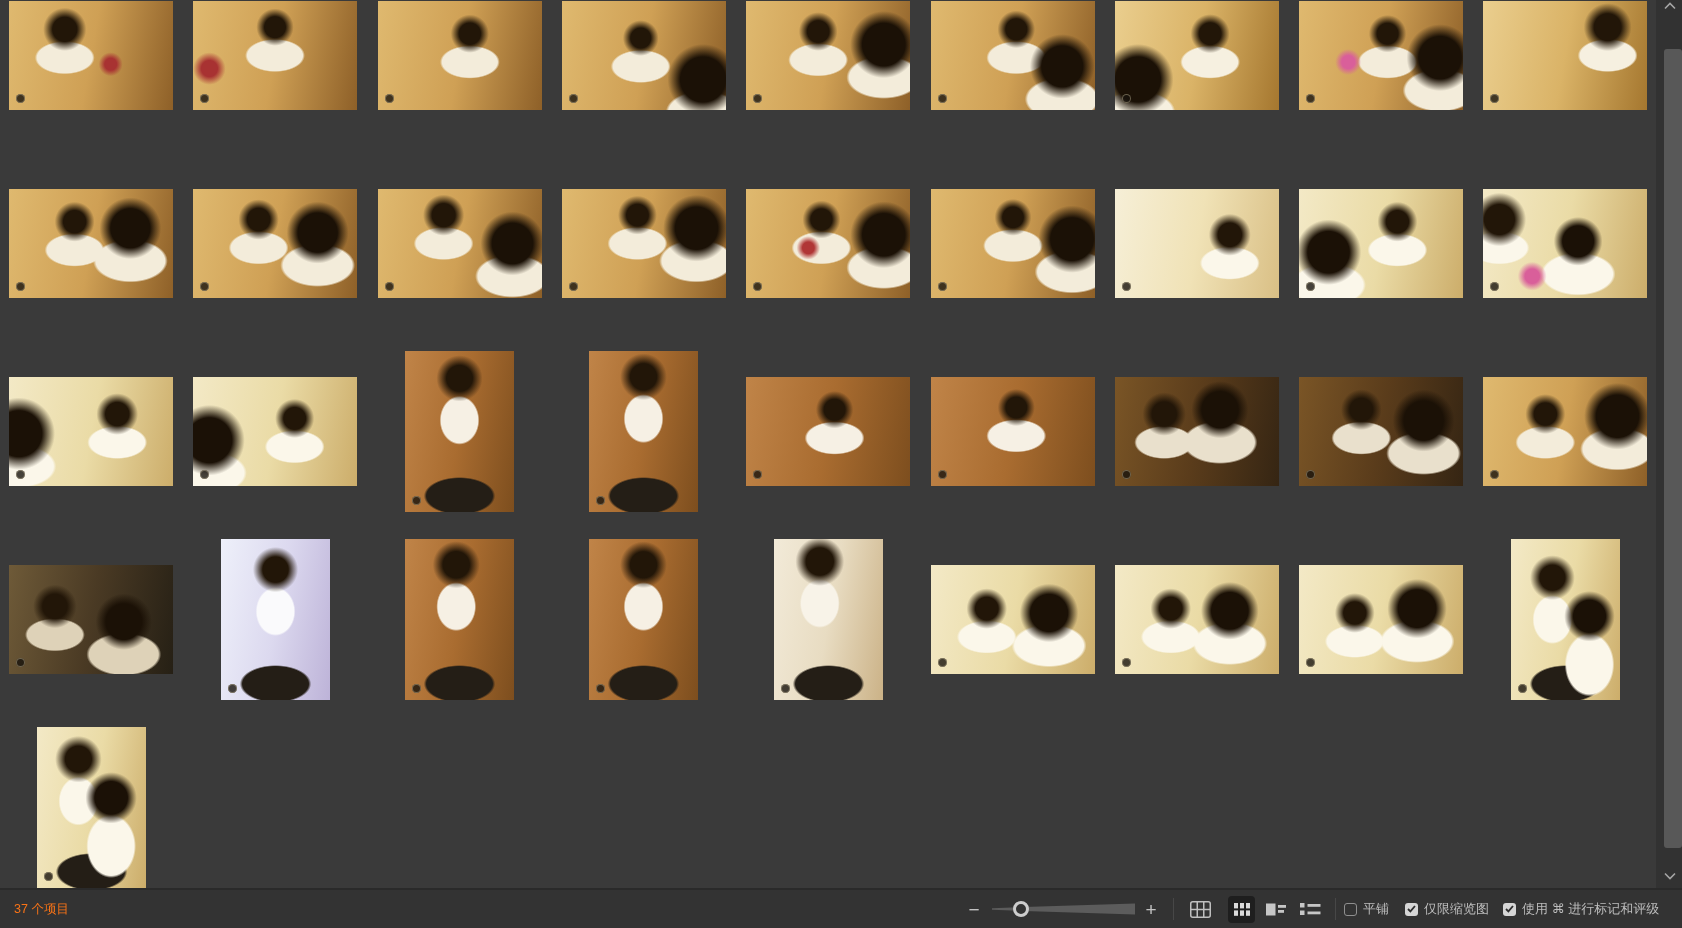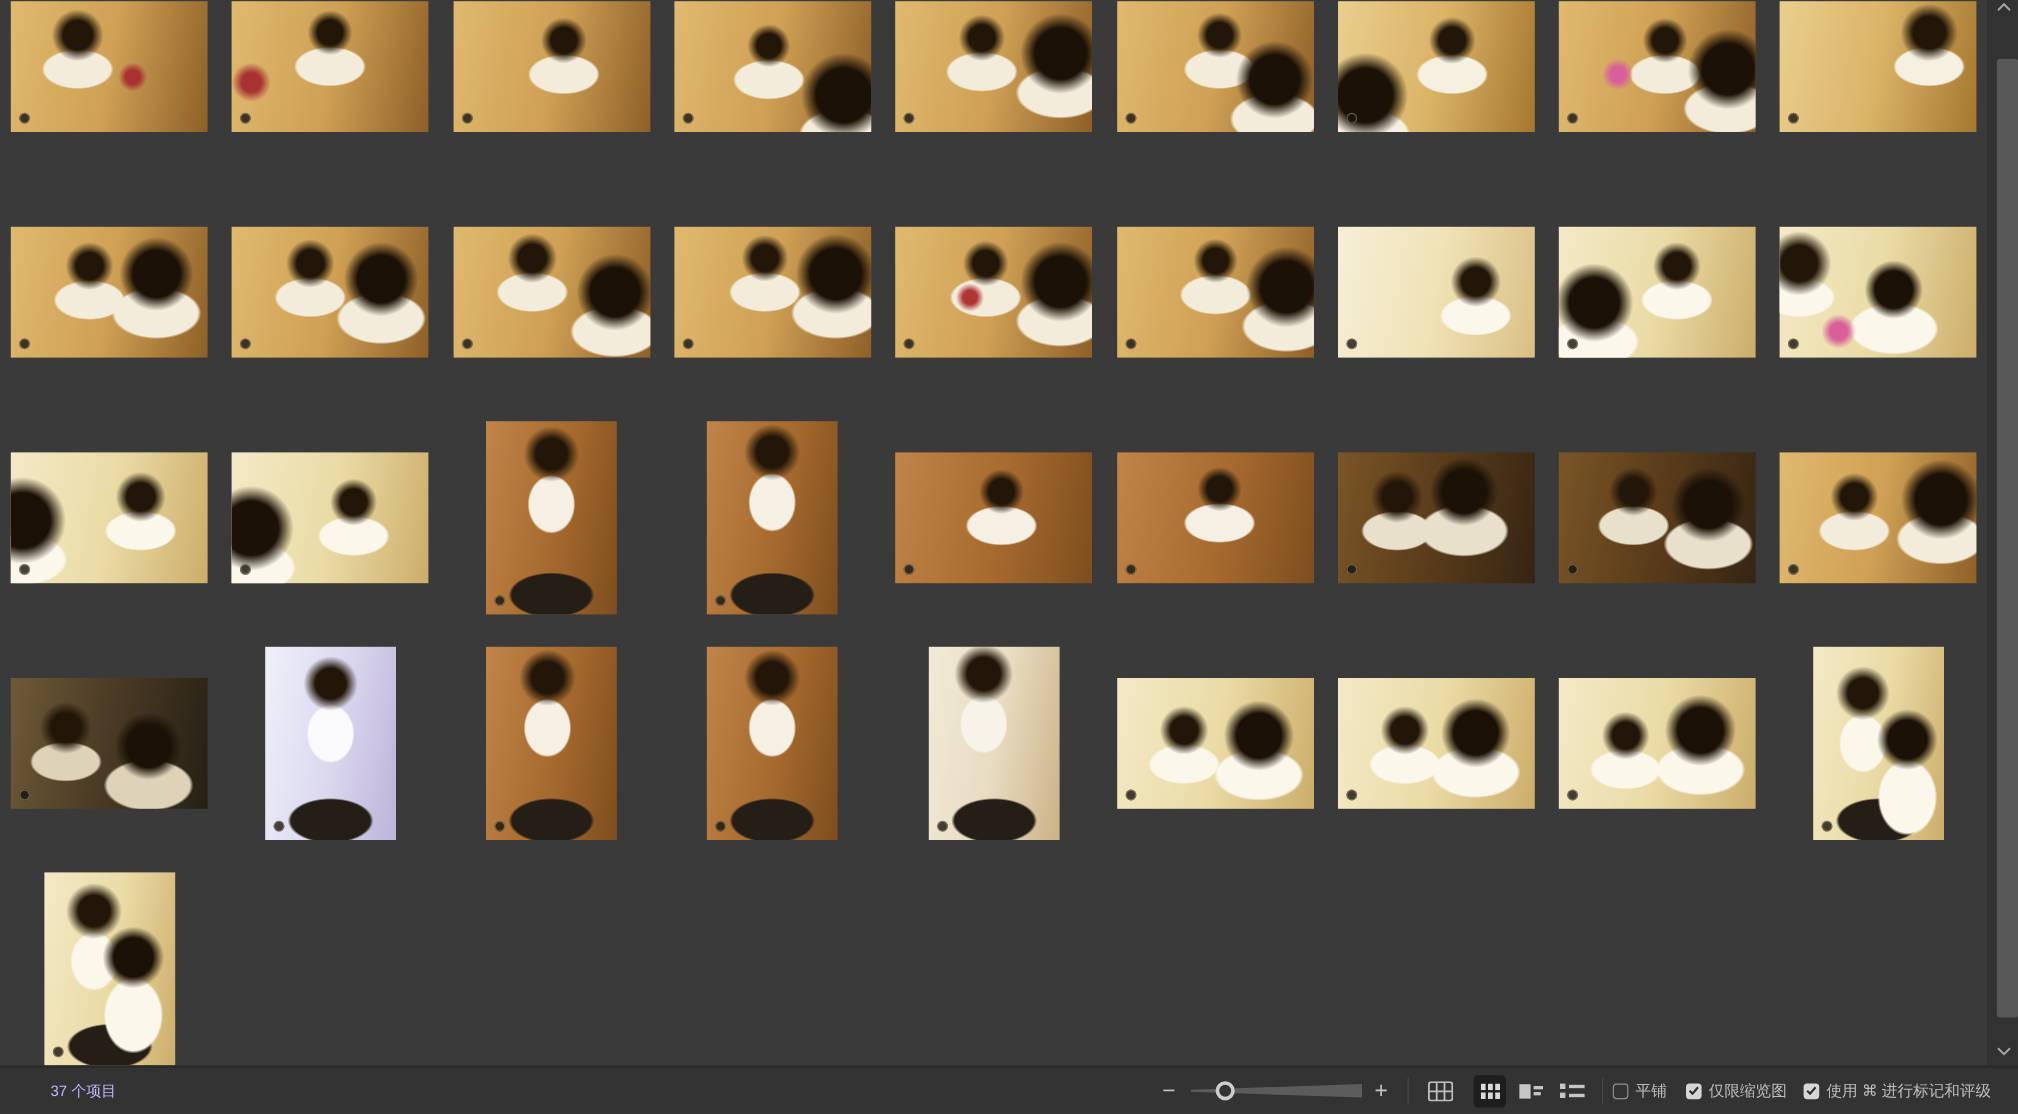--- a/index.html
+++ b/index.html
@@ -21,22 +21,22 @@
   #vscroll{position:absolute;right:0;top:0;width:26px;height:888px;background:#323232;}
   #vthumb{position:absolute;left:8px;width:18px;border-radius:3px;background:#585858;}
   .scroll-arrow{position:absolute;left:8px;width:12px;height:8px;}
   .scroll-arrow svg{display:block;}
   
   #statusbar{
     position:absolute;left:0;bottom:0;width:1682px;height:38px;
     background:#333333;border-top:2px solid #2a2a2a;
   }
   #item-count{
-    position:absolute;left:42px;top:0;height:38px;line-height:38px;
-    color:#c4b5fd;font-size:12.5px;
+    position:absolute;left:14px;top:0;height:38px;line-height:38px;
+    color:#f97316;font-size:12.5px;
   }
   #bar-right{
     position:absolute;left:966px;top:0;height:38px;
     display:flex;align-items:center;
   }
   .zbtn{
     color:#c2c2c2;font-size:19px;line-height:19px;width:16px;text-align:center;
     cursor:default;user-select:none;
   }
   #size-slider{position:relative;width:143px;height:16px;margin:0 8px 0 10px;}

